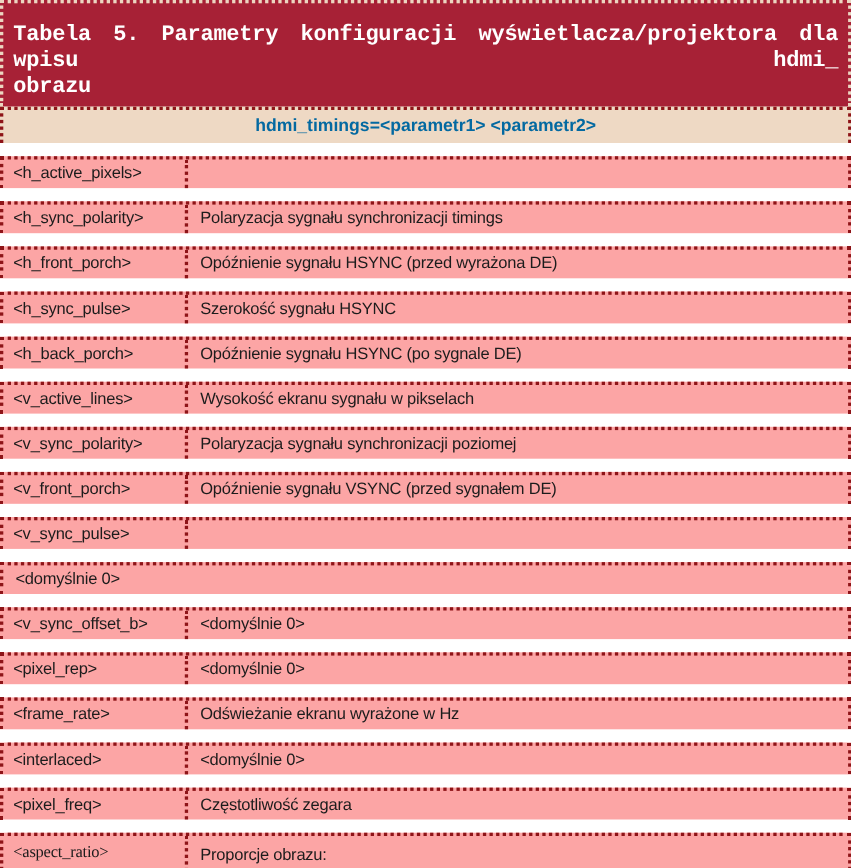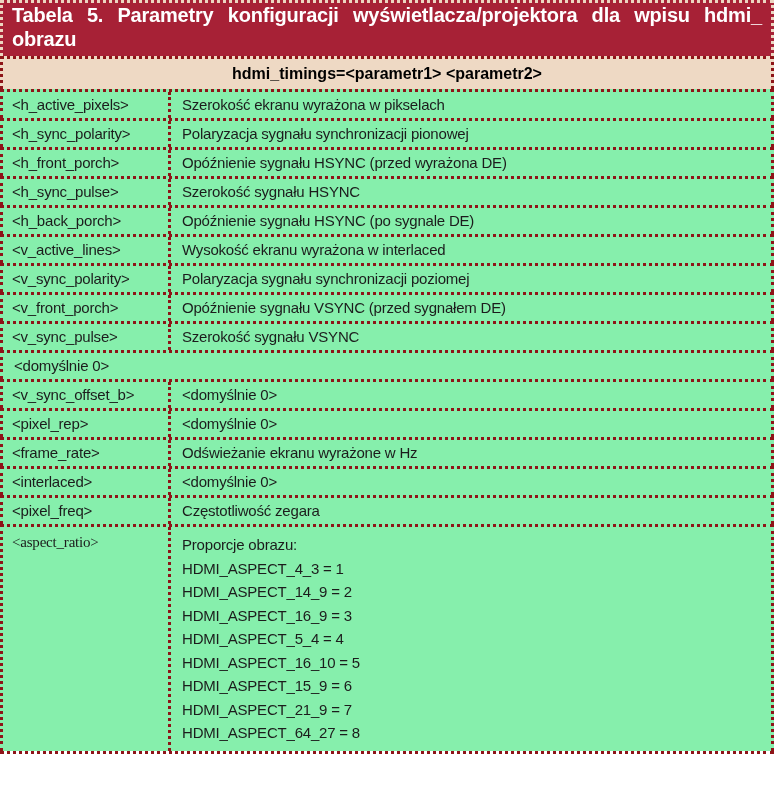--- a/index.html
+++ b/index.html
@@ -20,55 +20,57 @@
     width:774px;
     background:#ffffff;
   }
   
   .title{
     background:var(--red);
     color:#ffffff;
     border-top:var(--dot) dotted #ecd6c1;
     border-left:var(--dot) dotted #ecd6c1;
     border-right:var(--dot) dotted #ecd6c1;
-    padding:0 9px 5px 9px;
+    padding:17px 9px 5px 9px;
     font-weight:bold;
     font-size:20px;
     line-height:24px;
     letter-spacing:-0.2px;
+    font-family:Liberation Mono, monospace;
   }
   .title-line1{
     display:block;
     text-align:justify;
     text-align-last:justify;
   }
   .title-line2{ display:block; }
   
   .subheader{
     background:var(--beige);
     border-top:var(--dot) dotted var(--maroon);
     border-left:var(--dot) dotted var(--maroon);
     border-right:var(--dot) dotted var(--maroon);
     text-align:center;
     font-weight:bold;
     font-size:16px;
     line-height:20px;
     padding:5px 8px;
-    color:#000000;
+    color:#0369a1;
   }
   
   .rows-wrap{
     border-bottom:var(--dot) dotted var(--maroon);
   }
   .row{
     display:flex;
     border-top:var(--dot) dotted var(--maroon);
     border-left:var(--dot) dotted var(--maroon);
     border-right:var(--dot) dotted var(--maroon);
-    background:#86efac;
+    background:#fca5a5;
+    margin-top:12px;
   }
   .param-cell{
     width:168px;
     flex:0 0 168px;
     border-right:var(--dot) dotted var(--maroon);
     padding:4px 4px 4px 9px;
     font-size:15px;
     line-height:18px;
     letter-spacing:-0.2px;
   }
@@ -98,61 +100,59 @@
   <div class="title">
     <span class="title-line1">Tabela 5. Parametry konfiguracji wyświetlacza/projektora dla wpisu hdmi_</span>
     <span class="title-line2">obrazu</span>
   </div>
 
   <div class="subheader">hdmi_timings=&lt;parametr1&gt; &lt;parametr2&gt;</div>
 
   <div class="rows-wrap">
   <div class="row">
     <div class="param-cell">&lt;h_active_pixels&gt;</div>
-    <div class="desc-cell">Szerokość ekranu wyrażona w pikselach</div>
   </div>
 
   <div class="row">
     <div class="param-cell">&lt;h_sync_polarity&gt;</div>
-    <div class="desc-cell">Polaryzacja sygnału synchronizacji pionowej</div>
+    <div class="desc-cell">Polaryzacja sygnału synchronizacji timings</div>
   </div>
 
   <div class="row">
     <div class="param-cell">&lt;h_front_porch&gt;</div>
     <div class="desc-cell">Opóźnienie sygnału HSYNC (przed wyrażona DE)</div>
   </div>
 
   <div class="row">
     <div class="param-cell">&lt;h_sync_pulse&gt;</div>
     <div class="desc-cell">Szerokość sygnału HSYNC</div>
   </div>
 
   <div class="row">
     <div class="param-cell">&lt;h_back_porch&gt;</div>
     <div class="desc-cell">Opóźnienie sygnału HSYNC (po sygnale DE)</div>
   </div>
 
   <div class="row">
     <div class="param-cell">&lt;v_active_lines&gt;</div>
-    <div class="desc-cell">Wysokość ekranu wyrażona w interlaced</div>
+    <div class="desc-cell">Wysokość ekranu sygnału w pikselach</div>
   </div>
 
   <div class="row">
     <div class="param-cell">&lt;v_sync_polarity&gt;</div>
     <div class="desc-cell">Polaryzacja sygnału synchronizacji poziomej</div>
   </div>
 
   <div class="row">
     <div class="param-cell">&lt;v_front_porch&gt;</div>
     <div class="desc-cell">Opóźnienie sygnału VSYNC (przed sygnałem DE)</div>
   </div>
 
   <div class="row">
     <div class="param-cell">&lt;v_sync_pulse&gt;</div>
-    <div class="desc-cell">Szerokość sygnału VSYNC</div>
   </div>
 
 
   <div class="row">
     <div class="desc-cell">&lt;domyślnie 0&gt;</div>
   </div>
 
   <div class="row">
     <div class="param-cell">&lt;v_sync_offset_b&gt;</div>
     <div class="desc-cell">&lt;domyślnie 0&gt;</div>

